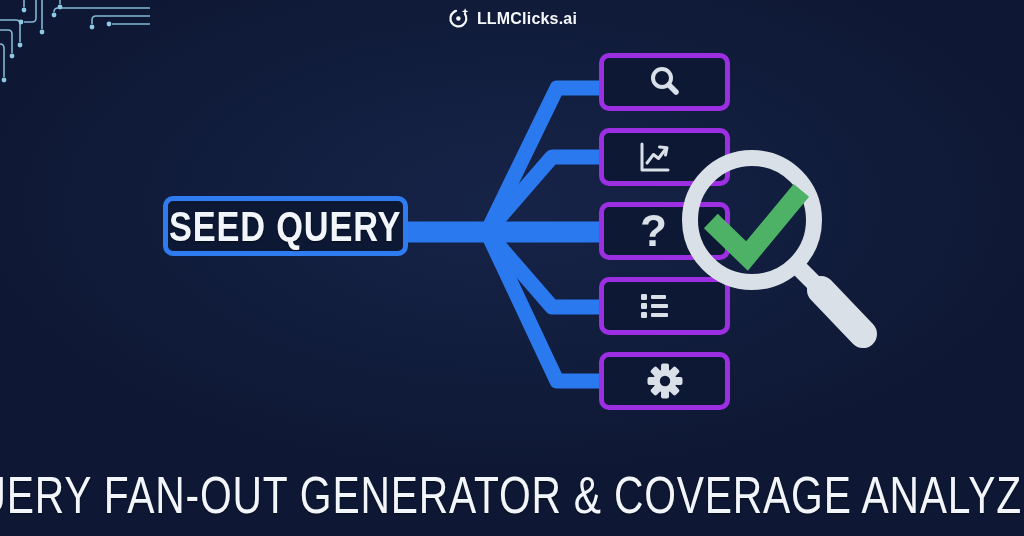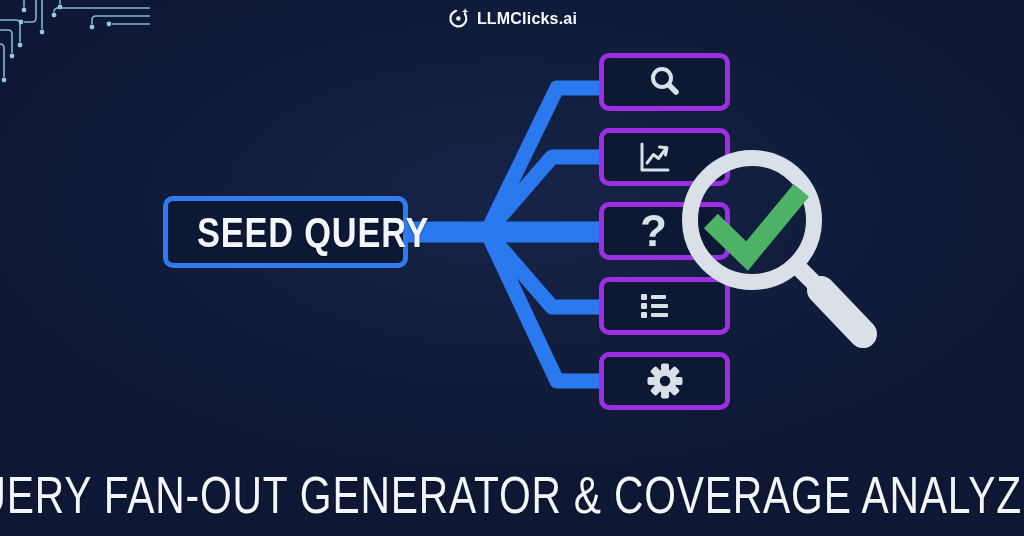--- a/index.html
+++ b/index.html
@@ -31,23 +31,23 @@
   .brand-name{color:#F5F7FA;font-weight:bold;font-size:16px;letter-spacing:.2px;}
 
   
   .connectors{position:absolute;inset:0;width:1024px;height:536px;}
   .connectors path{stroke:var(--connector-blue,#2B79EF);fill:none;stroke-linejoin:round;}
   .trunk{stroke-width:21px;}
   .branch{stroke-width:15px;}
 
   
   .seed-box{
-    position:absolute;left:163px;top:196px;width:245px;height:72px;box-sizing:border-box;
+    position:absolute;left:163px;top:196px;width:245px;height:60px;box-sizing:border-box;
     border:5px solid var(--seed-border-blue,#2B79EF);border-radius:10px;
-    background:#0D1834;display:flex;align-items:center;justify-content:flex-start;
+    background:#0D1834;display:flex;align-items:center;justify-content:center;
   }
   .seed-label{
     color:var(--text-white,#F2F5F9);font-weight:bold;font-size:43px;letter-spacing:1px;
     display:inline-block;transform:scaleX(.8);white-space:nowrap;
     text-shadow:0 1px 2px rgba(0,0,0,.5);
   }
 
   
   .node-box{
     position:absolute;left:599px;width:131px;height:58px;box-sizing:border-box;

